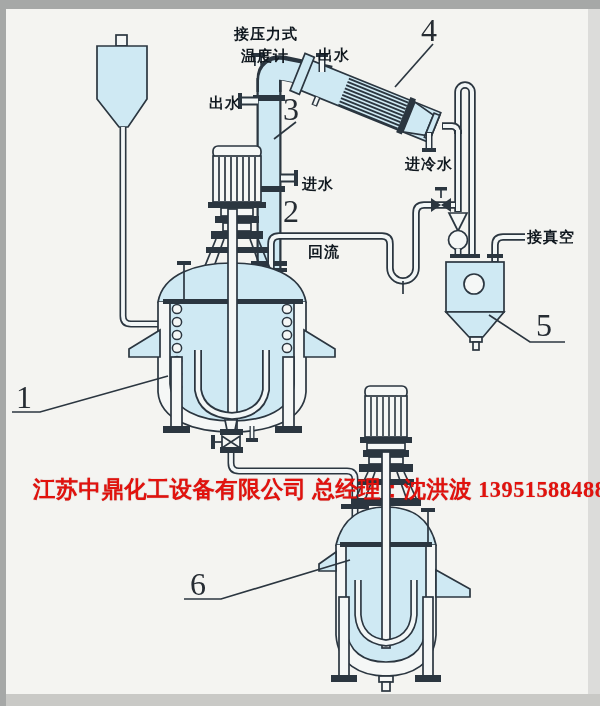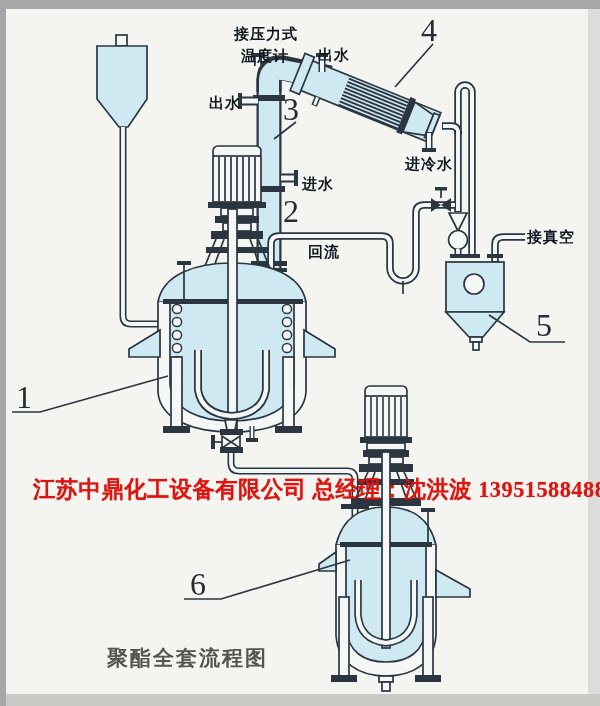--- a/index.html
+++ b/index.html
@@ -285,14 +285,13 @@
     <text x="209" y="108" class="lbl">出水</text>
     <text x="302" y="189" class="lbl">进水</text>
     <text x="405" y="169" class="lbl">进冷水</text>
     <text x="308" y="257" class="lbl">回流</text>
     <text x="527" y="242" class="lbl">接真空</text>
   </g>
 </svg>
 
   <div class="watermark">江苏中鼎化工设备有限公司 总经理：沈洪波 13951588488</div>
 
-  <div class="caption">聚酯全套流程图</div>
 </div>
 
 </body></html>

